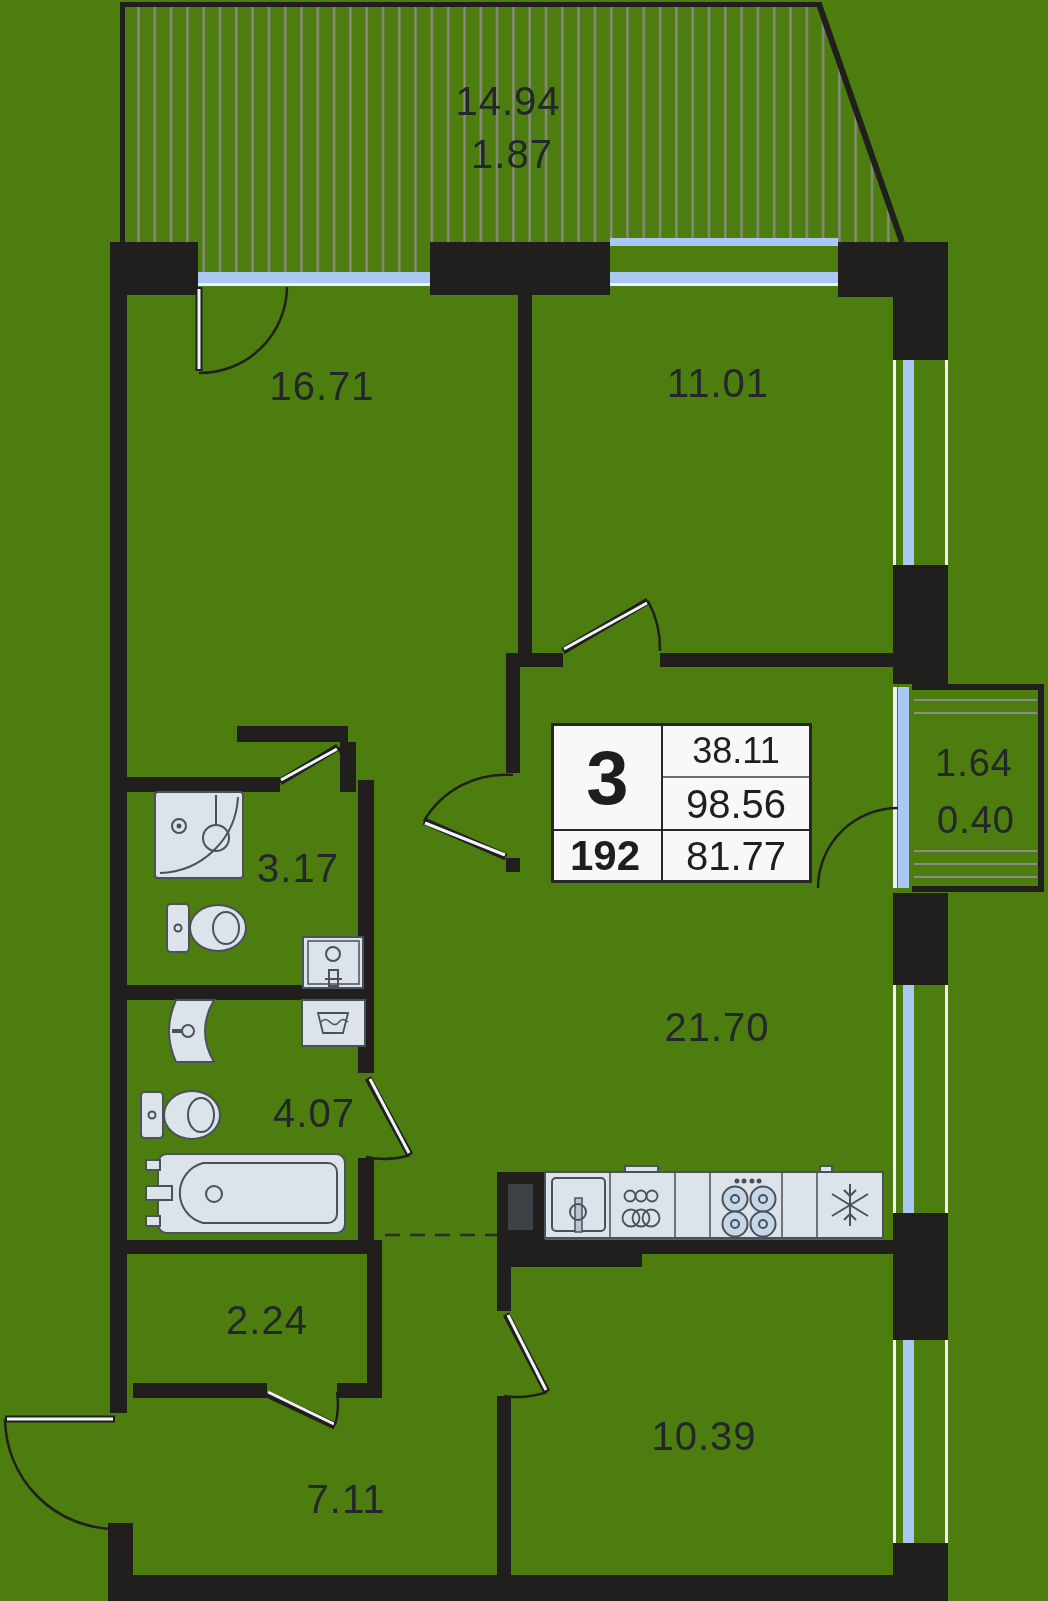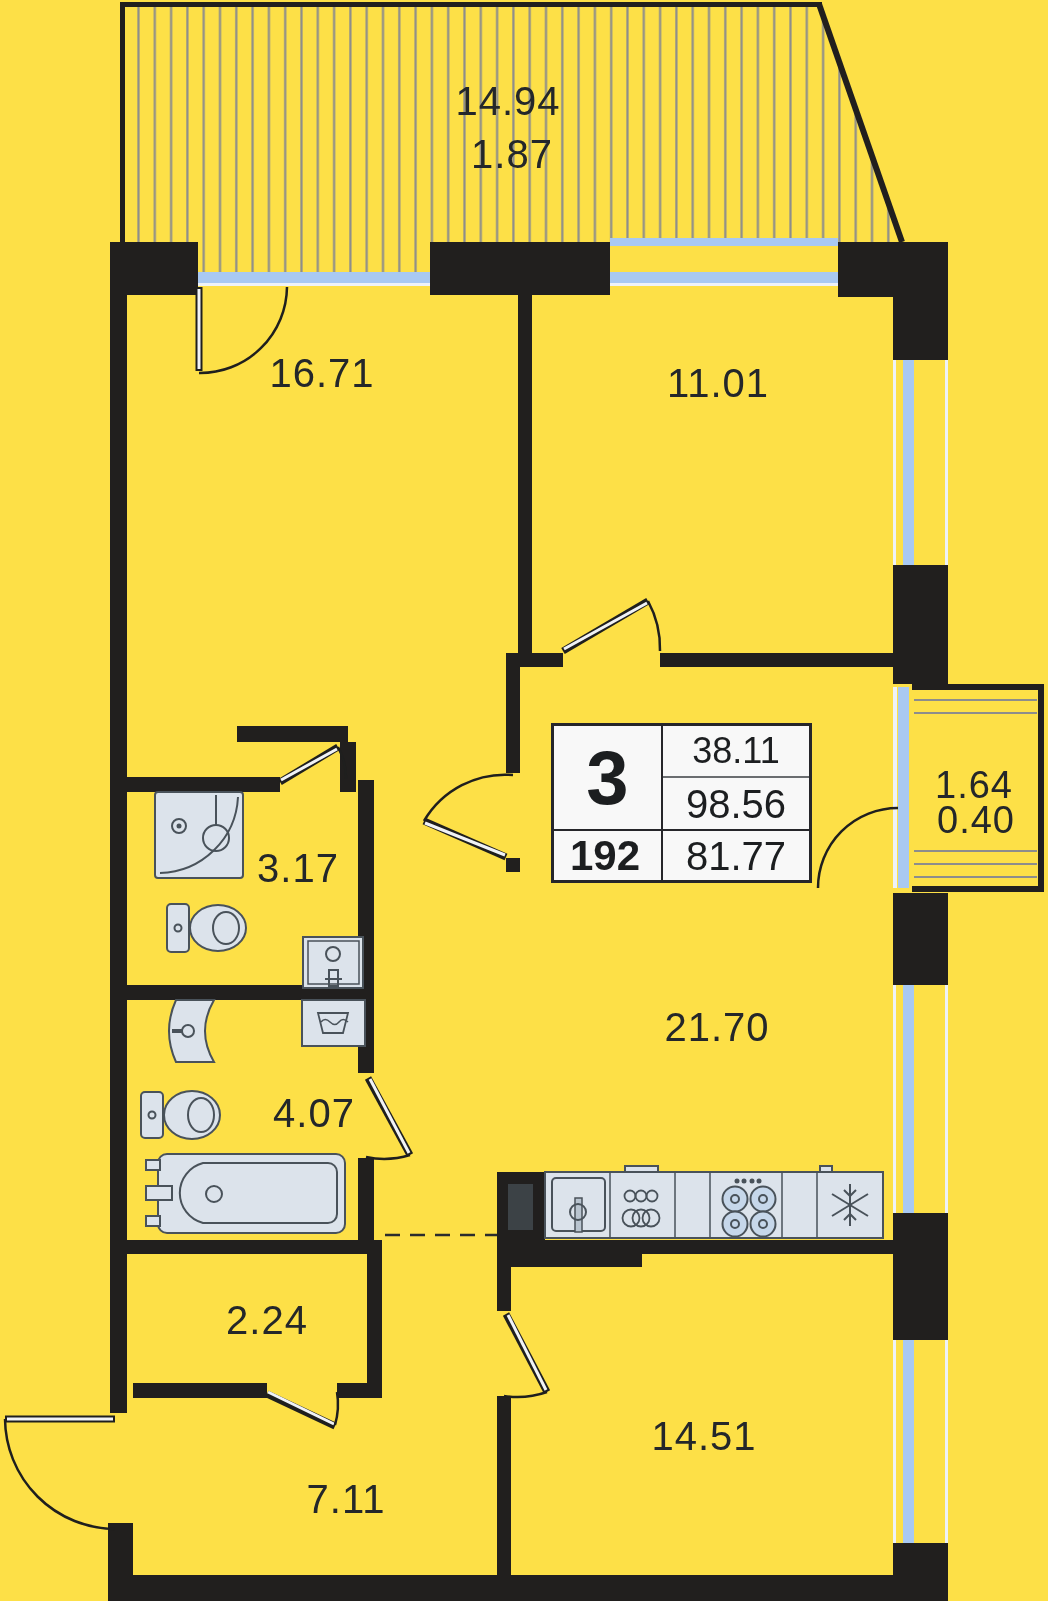--- a/index.html
+++ b/index.html
@@ -1,16 +1,16 @@
 <!DOCTYPE html>
 <html><head>
 <meta charset="utf-8">
 <style>
   html,body{margin:0;padding:0;background:#4d666f;}
-  #plan{position:relative;width:1048px;height:1601px;background:#fde047;overflow:hidden;
+  #plan{position:relative;width:1048px;height:1601px;background:#4d7c0f;overflow:hidden;
         font-family:"Liberation Sans",sans-serif;}
   #plan svg{position:absolute;left:0;top:0;}
   .lbl{position:absolute;transform:translate(-50%,-50%);font-size:40px;font-weight:500;
        color:#24272a;letter-spacing:1px;white-space:nowrap;line-height:1;}
   .lbl.small{font-size:38px;}
   
   .infobox{position:absolute;left:551px;top:723px;width:261px;height:160px;background:#f8f8f8;
            border:3px solid #26262a;box-sizing:border-box;}
   .ib-col-divider{position:absolute;left:107px;top:0;bottom:0;width:2px;background:#26262a;}
   .ib-row-divider{position:absolute;left:0;right:0;top:103px;height:2px;background:#26262a;}
@@ -249,29 +249,29 @@
         <line x1="832" y1="1216" x2="868" y2="1194"></line>
         <path d="M844,1190 L850,1196 L856,1190"></path>
         <path d="M844,1220 L850,1214 L856,1220"></path>
       </g>
     </g>
   </g>
 </svg>
 
   <div class="lbl" style="left:508px;top:101px;">14.94</div>
   <div class="lbl" style="left:512px;top:154px;">1.87</div>
-  <div class="lbl" style="left:322px;top:373px;">16.71</div>
+  <div class="lbl" style="left:322px;top:386px;">16.71</div>
   <div class="lbl" style="left:718px;top:383px;">11.01</div>
   <div class="lbl" style="left:298px;top:868px;">3.17</div>
   <div class="lbl" style="left:314px;top:1113px;">4.07</div>
   <div class="lbl" style="left:267px;top:1320px;">2.24</div>
   <div class="lbl" style="left:717px;top:1027px;">21.70</div>
-  <div class="lbl" style="left:704px;top:1436px;">14.51</div>
+  <div class="lbl" style="left:704px;top:1436px;">10.39</div>
   <div class="lbl" style="left:346px;top:1499px;">7.11</div>
-  <div class="lbl small" style="left:974px;top:763px;margin-top:22px;">1.64</div>
+  <div class="lbl small" style="left:974px;top:763px;">1.64</div>
   <div class="lbl small" style="left:976px;top:820px;">0.40</div>
 
   <div class="infobox">
     <div class="ib-col-divider"></div>
     <div class="ib-row-divider"></div>
     <div class="ib-sub-divider"></div>
     <div class="ib-cell ib-rooms">3</div>
     <div class="ib-cell ib-v1">38.11</div>
     <div class="ib-cell ib-v2">98.56</div>
     <div class="ib-cell ib-num">192</div>

